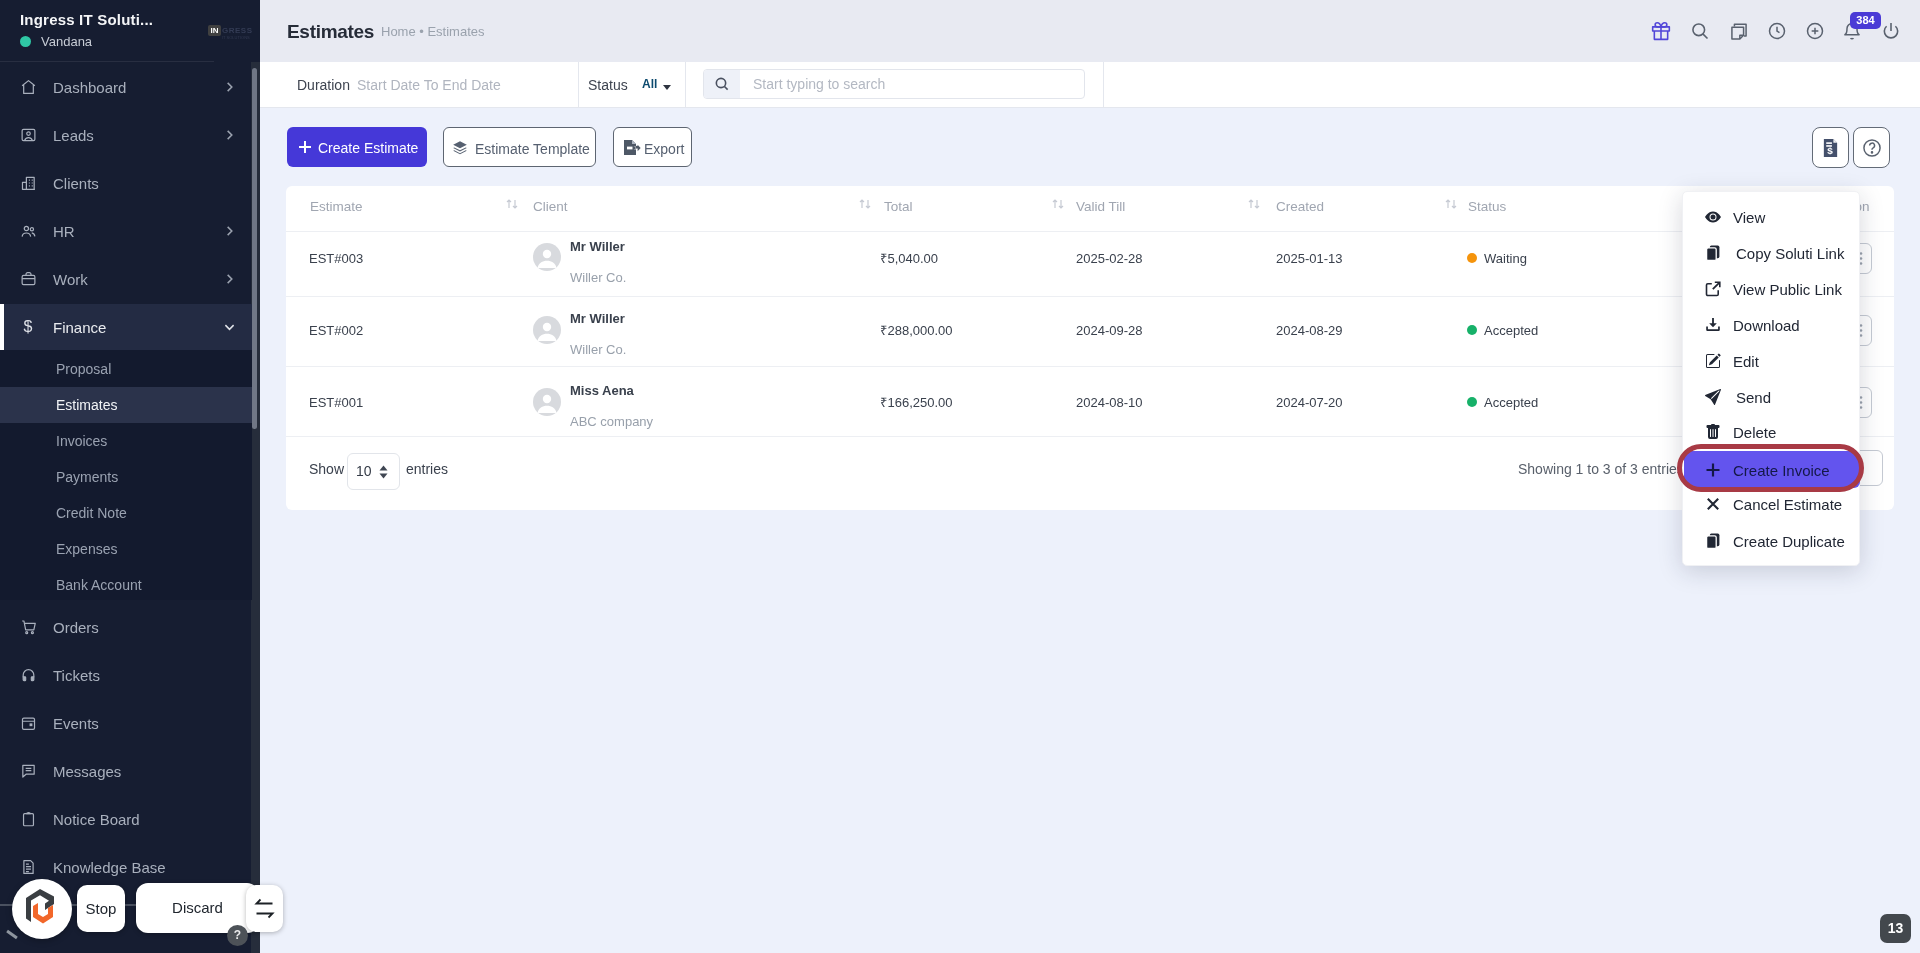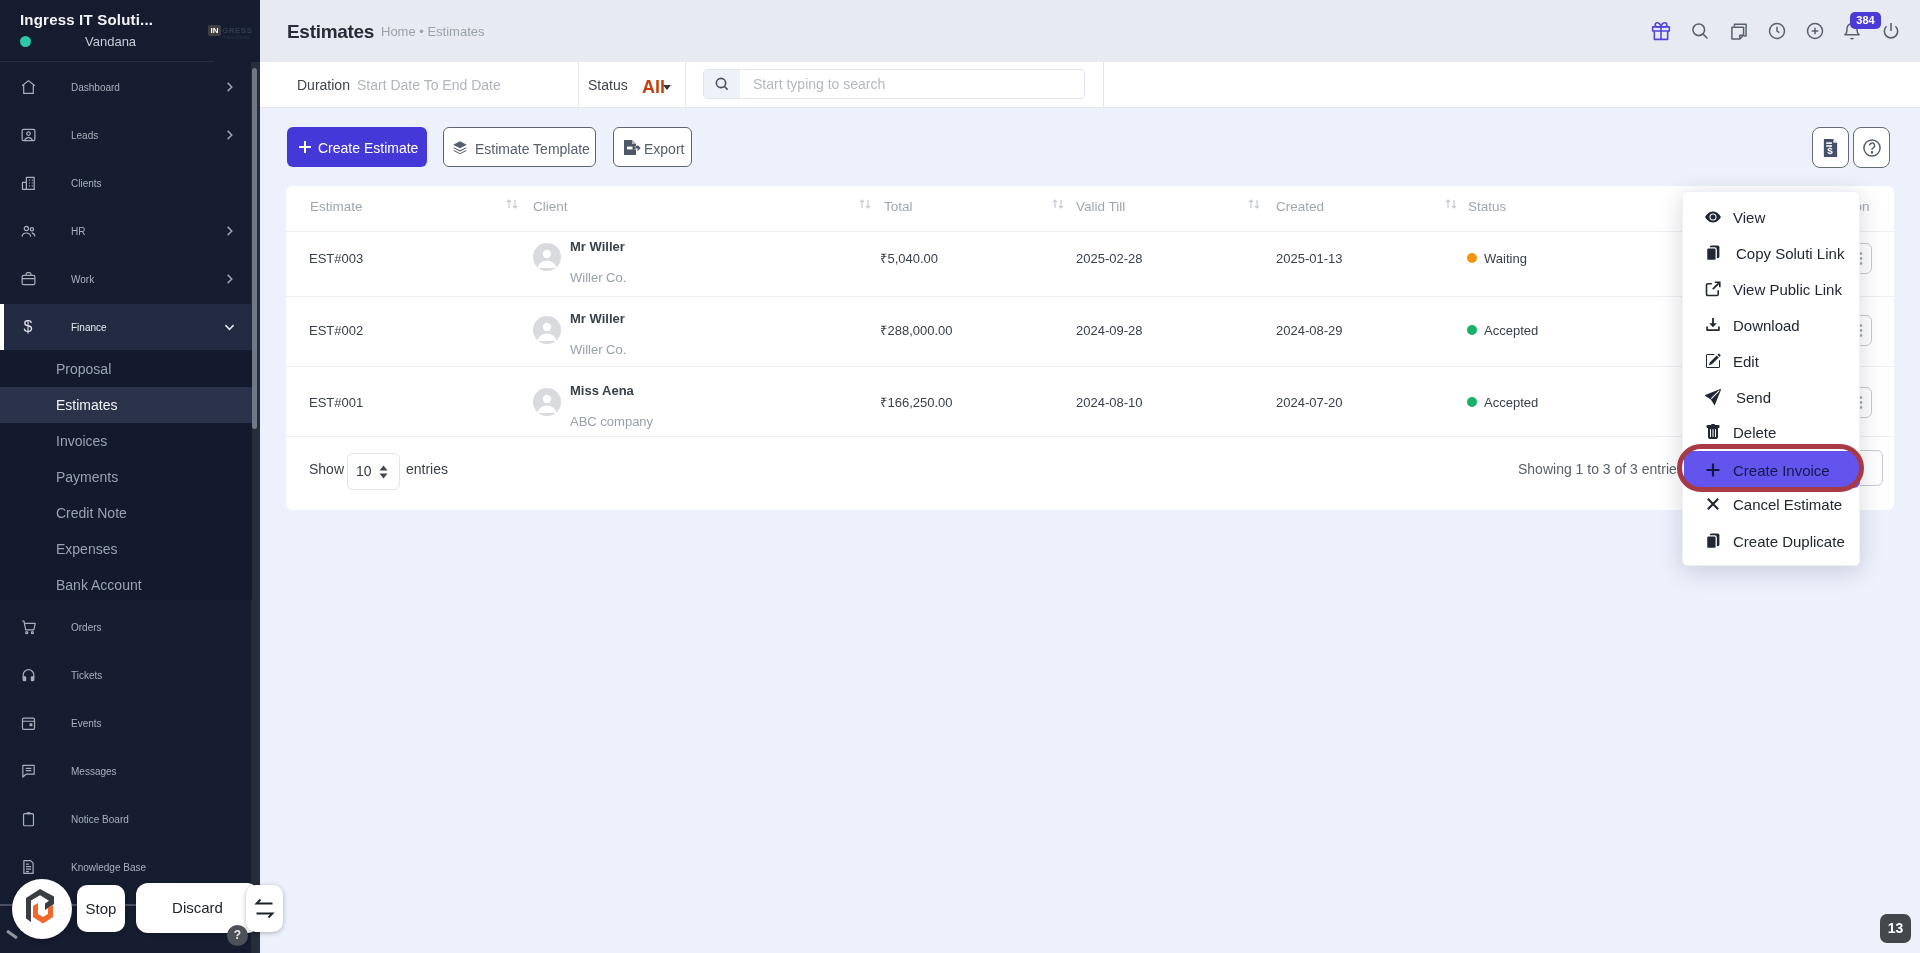--- a/index.html
+++ b/index.html
@@ -4,30 +4,30 @@
 <style>
 * { margin:0; padding:0; box-sizing:border-box; }
 html,body { width:1920px; height:953px; overflow:hidden; font-family:"Liberation Sans", sans-serif; }
 body { background:#edf1fb; position:relative; }
 
 
 #sidebar { position:absolute; left:0; top:0; width:260px; height:953px; background:#161d31; z-index:20; }
 #sbhead { position:absolute; left:0; top:0; width:214px; height:62px; border-bottom:1px solid rgba(255,255,255,0.08); }
 #sbtitle { position:absolute; left:20px; top:11px; font-size:15px; font-weight:bold; color:#f4f5f7; letter-spacing:0.2px; }
 #sbdot { position:absolute; left:20px; top:36px; width:11px; height:11px; border-radius:50%; background:#2fc7a5; }
-#sbuser { position:absolute; left:41px; top:34px; font-size:13px; color:#c7ccd5;margin-left:44px; }
+#sbuser { position:absolute; left:41px; top:34px; font-size:13px; color:#c7ccd5; }
 #sblogo { position:absolute; left:208px; top:24px; }
 #sblogo .red { position:absolute; left:0; top:1px; width:13px; height:11px; background:#404040; border-radius:2px; color:#fff; font-size:8px; font-weight:bold; text-align:center; line-height:11px; }
 #sblogo .gr { position:absolute; left:14px; top:2px; font-size:8px; font-weight:bold; color:#333b54; letter-spacing:0.5px; }
 #sblogo .sub { position:absolute; left:14px; top:11px; font-size:4px; color:#333a52; white-space:nowrap; }
 #sbscroll { position:absolute; left:252px; top:68px; width:5px; height:361px; background:#707786; border-radius:3px; z-index:2; }
 #sbtrack { position:absolute; left:251px; top:62px; width:9px; height:891px; background:#262d3b; }
 .sbitem { position:absolute; left:0; width:252px; height:48px; }
 .sbitem .ic { position:absolute; left:20px; top:50%; transform:translateY(-50%); width:17px; height:17px; }
-.sbitem .tx { position:absolute; left:71px; top:50%; transform:translateY(-50%); font-size:10px; color:#a9b0bd; }
+.sbitem .tx { position:absolute; left:53px; top:50%; transform:translateY(-50%); font-size:15px; color:#a9b0bd; }
 .sbitem .ch { position:absolute; left:224px; top:50%; transform:translateY(-50%); width:11px; height:11px; }
 .sub-band { position:absolute; left:0; width:252px; background:#131a2e; }
 .sbsub { position:absolute; left:0; width:252px; height:36px; }
 .sbsub .tx { position:absolute; left:56px; top:50%; transform:translateY(-50%); font-size:14px; color:#9aa2b1; }
 #fin-band { position:absolute; left:0; top:304px; width:252px; height:46px; background:#232b43; }
 #fin-bar { position:absolute; left:0; top:304px; width:4px; height:46px; background:#ffffff; }
 #est-band { position:absolute; left:0; top:387px; width:252px; height:36px; background:#2b334b; }
 
 
 #botline { position:absolute; left:0; top:904px; width:262px; height:2px; background:#4a5160; z-index:21; }
@@ -45,21 +45,21 @@
 #crumbs { position:absolute; left:381px; top:24px; font-size:13px; color:#9aa2ad; }
 .topic { position:absolute; top:21px; width:20px; height:20px; }
 #badge384 { position:absolute; left:1850px; top:12px; min-width:31px; height:17px; background:#4a3ad6; border-radius:5px; color:#fff; font-size:11px; font-weight:bold; text-align:center; line-height:17px; padding:0 3px; }
 
 
 #filterbar { position:absolute; left:260px; top:62px; width:1660px; height:46px; background:#ffffff; border-bottom:1px solid #e4e7ee; }
 .vsep { position:absolute; top:62px; width:1px; height:46px; background:#e4e7ee; }
 #lab-duration { position:absolute; left:288px; top:77px; font-size:14px; color:#3e4450;margin-left:9px; }
 #ph-dates { position:absolute; left:357px; top:77px; font-size:14px; color:#b0b5bf; }
 #lab-status { position:absolute; left:588px; top:77px; font-size:14px; color:#3e4450; }
-#lab-all { position:absolute; left:642px; top:77px; font-size:18px; font-weight:bold; color:#c2410c; }
+#lab-all { position:absolute; left:642px; top:77px; font-size:12px; font-weight:bold; color:#0c4a6e; }
 #caret-all { position:absolute; left:663px; top:85px; width:0; height:0; border-left:4px solid transparent; border-right:4px solid transparent; border-top:5px solid #2e3440; }
 #searchbox { position:absolute; left:703px; top:69px; width:382px; height:30px; border:1px solid #e2e5ec; border-radius:4px; background:#fff; }
 #searchtint { position:absolute; left:0px; top:0px; width:36px; height:28px; background:#eef1f8; border-radius:3px 0 0 3px; }
 #ph-search { position:absolute; left:49px; top:6px; font-size:14px; color:#b3b8c2; }
 
 
 #content { position:absolute; left:260px; top:108px; width:1660px; height:845px; background:#edf1fb; }
 .btn { position:absolute; top:127px; height:40px; border-radius:6px; font-size:14px; }
 .btn span { white-space:nowrap; }
 #btn-create { left:287px; width:140px; background:#4538d8; color:#fff; }

